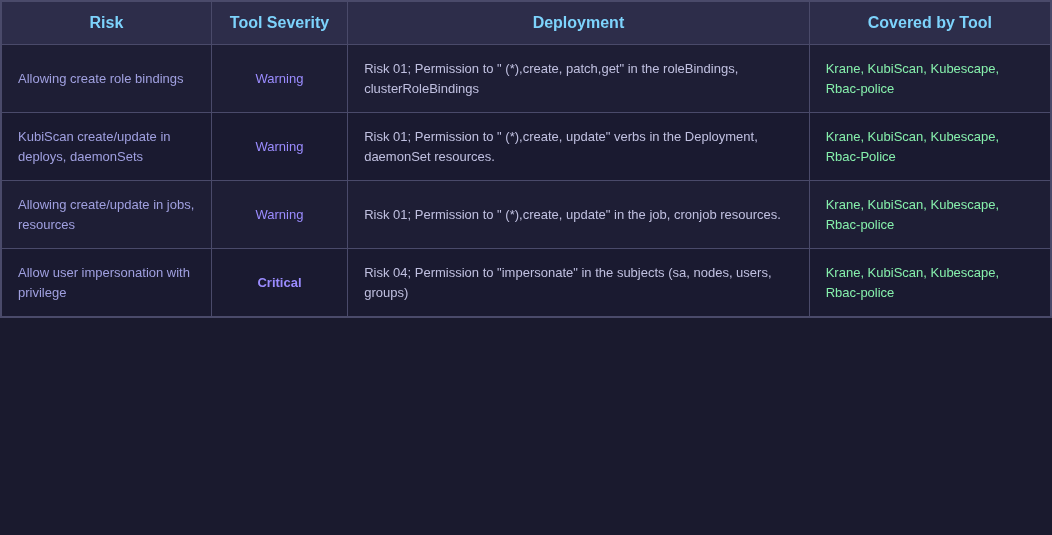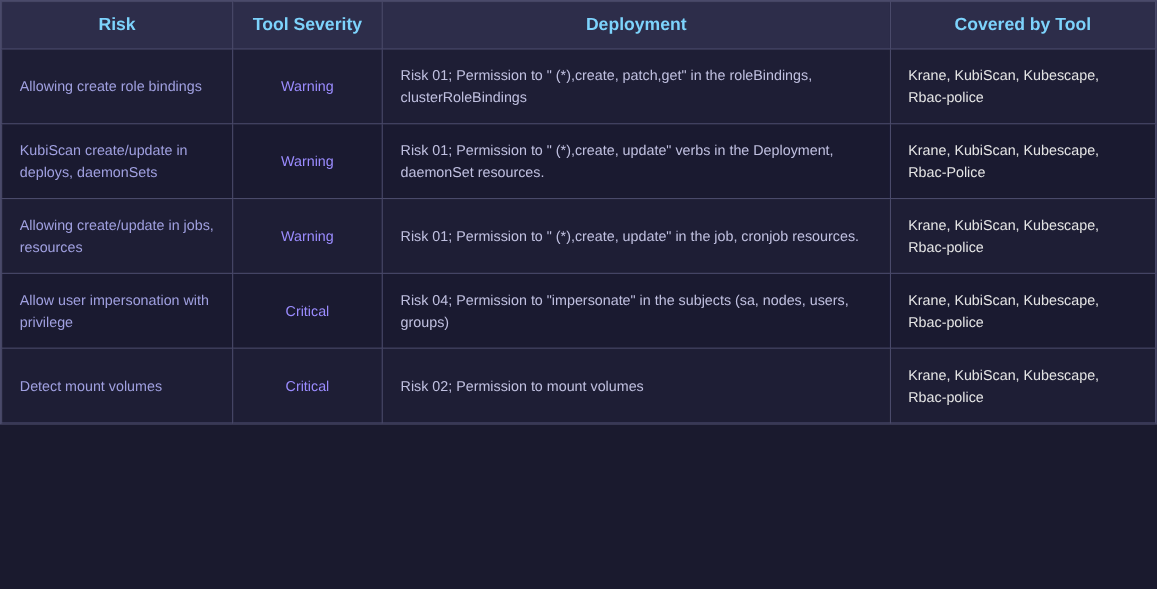--- a/index.html
+++ b/index.html
@@ -80,34 +80,34 @@
     }
 
     .severity-warning {
       color: #9b8cff;
       font-weight: 500;
       text-align: center;
     }
 
     .severity-critical {
       color: #9b8cff;
-      font-weight: 400;
+      font-weight: 700;
     }
 
     .risk-name {
       color: #a0a0e0;
       font-weight: 400;
     }
 
     .description-text {
       color: #c0c0e0;
     }
 
     .tool-text {
-      color: #e5e5e5;
+      color: #86efac;
     }
   </style>
 </head>
 <body>
 
 <div class="table-container">
   <table>
     <thead>
       <tr>
         <th class="col-risk">Risk</th>
@@ -166,29 +166,15 @@
       <td class="col-severity">
         <span class="severity-critical">Critical</span>
       </td>
       <td class="col-description">
         <span class="description-text">Risk 04; Permission to "impersonate" in the subjects (sa, nodes, users, groups)</span>
       </td>
       <td class="col-tool">
         <span class="tool-text">Krane, KubiScan, Kubescape, Rbac-police</span>
       </td>
     </tr>
-        <tr>
-      <td class="col-risk">
-        <span class="risk-name">Detect mount volumes</span>
-      </td>
-      <td class="col-severity">
-        <span class="severity-critical">Critical</span>
-      </td>
-      <td class="col-description">
-        <span class="description-text">Risk 02; Permission to mount volumes</span>
-      </td>
-      <td class="col-tool">
-        <span class="tool-text">Krane, KubiScan, Kubescape, Rbac-police</span>
-      </td>
-    </tr>
       </tbody>
   </table>
 </div>
 
 </body></html>

